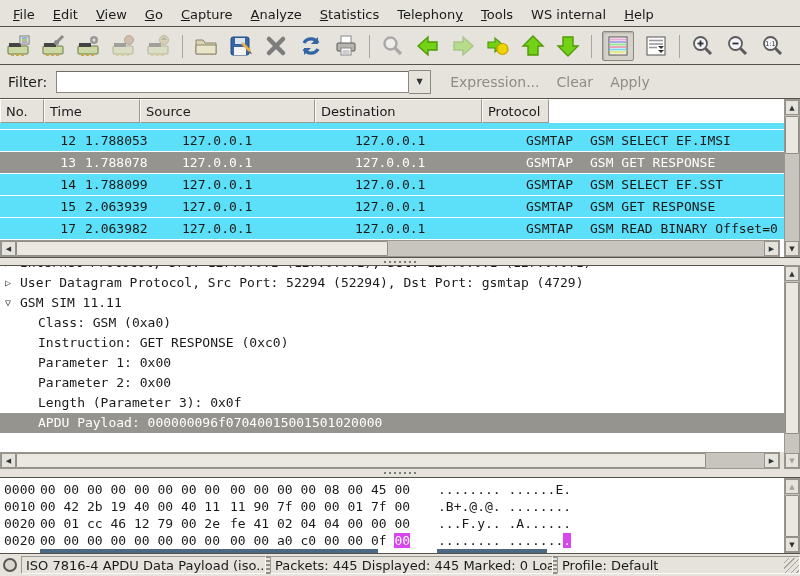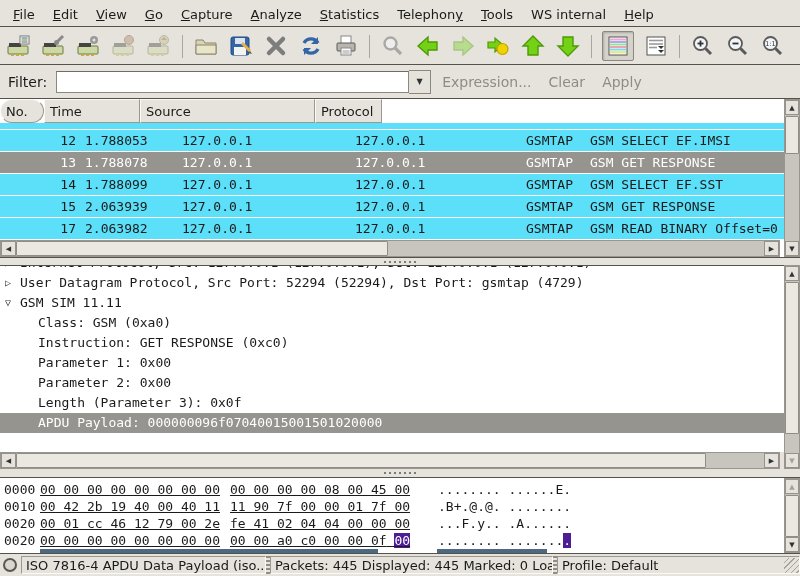--- a/index.html
+++ b/index.html
@@ -28,21 +28,21 @@
              border-top:1px solid #55524c;display:flex;align-items:center;
              box-sizing:border-box;font-size:14px;}
   #filter-label{margin-left:8px;}
   #filter-input{margin-left:9px;width:353px;height:22px;background:#fff;
                 border:1px solid #8a887f;border-top-color:#6e6c64;box-sizing:border-box;
                 font-size:13px;padding:0 3px;outline:none;}
   #filter-combo{width:22px;height:24px;background:#e6e3dc;border:1px solid #8a887f;
                 border-left:none;display:flex;align-items:center;justify-content:center;
                 font-size:8px;color:#2e3436;box-sizing:border-box;}
   .filter-btn{color:#8e8c86;margin-left:17px;white-space:nowrap;}
-  #filter-expression{margin-left:11px;}
+  #filter-expression{margin-left:19px;}
 
   
   #packetlist{position:absolute;left:0;top:98px;width:800px;height:160px;
               border-top:1px solid #55524c;border-bottom:1px solid #55524c;
               background:#fff;box-sizing:border-box;}
   #pl-header{position:absolute;left:0;top:0;height:24px;width:784px;display:flex;}
   .hcol{background:#e6e3dc;border:1px solid #9a9890;border-top-color:#fbfaf8;
         border-left-color:#fbfaf8;box-sizing:border-box;display:flex;align-items:center;
         padding-left:5px;font-size:13px;overflow:hidden;white-space:nowrap;}
   #pl-rows{position:absolute;left:0;top:24px;width:784px;height:117px;overflow:hidden;
@@ -80,24 +80,24 @@
   .dline .arr{position:absolute;left:5px;width:14px;font-size:10px;color:#2e3436;}
   .dline.indent{padding-left:38px;}
   .dline.selected{background:#96948e;color:#fff;}
 
   
   #hexpane{position:absolute;left:0;top:477px;width:800px;height:77px;background:#fff;
            border-top:1px solid #55524c;border-bottom:1px solid #55524c;box-sizing:border-box;
            overflow:hidden;font-family:"DejaVu Sans Mono",monospace;font-size:13px;}
   .hrow{height:17px;line-height:17px;display:flex;white-space:pre;}
   .hoff{width:36px;margin-left:4px;flex:0 0 auto;}
-  .hhex{margin-left:0;flex:0 0 auto;text-decoration:underline;}
+  .hhex{margin-left:0;flex:0 0 auto;}
   .hgap{width:10px;flex:0 0 auto;}
   .hasc{margin-left:28px;flex:0 0 auto;}
-  .hl{background:#4c1d95;color:#fff;}
+  .hl{background:#d946ef;color:#fff;}
   #hex-nextrow-hex{position:absolute;left:40px;top:549px;width:338px;height:4px;background:#4b6983;}
   #hex-nextrow-asc{position:absolute;left:437px;top:549px;width:110px;height:4px;background:#4b6983;}
 
   
   #statusbar{position:absolute;left:0;top:554px;width:800px;height:22px;background:#e6e3dc;
              display:flex;align-items:center;box-sizing:border-box;font-size:13px;}
   #expert-dot{width:14px;height:14px;border:2px solid #5a5753;border-radius:50%;
               background:#d9d6cf;margin:0 4px 0 3px;flex:0 0 auto;box-sizing:border-box;}
   .sb-section{height:18px;border:1px solid;border-color:#9a9890 #fbfaf8 #fbfaf8 #9a9890;
               display:flex;align-items:center;padding:0 4px;box-sizing:border-box;
@@ -311,23 +311,24 @@
     <div id="filter-combo">
         <span>▼</span>
       </div>
     <span class="filter-btn" id="filter-expression">Expression...</span>
     <span class="filter-btn">Clear</span>
     <span class="filter-btn">Apply</span>
   </div>
 
   <div id="packetlist">
     <div id="pl-header">
-      <div class="hcol" style="width:44px;border-radius:12px;">No.</div>
+      <div class="hcol" style="width:44px;">No.</div>
       <div class="hcol" style="width:96px;">Time</div>
       <div class="hcol" style="width:175px;">Source</div>
+      <div class="hcol" style="width:167px;">Destination</div>
       <div class="hcol" style="width:67px;">Protocol</div>
     </div>
     <div id="pl-rows">
       <div class="prow clipped">
         <span class="c-no">11</span>
           <span class="c-time">1.787851</span>
           <span class="c-src">127.0.0.1</span>
           <span class="c-dst">127.0.0.1</span>
           <span class="c-proto">GSMTAP</span>
           <span class="c-info">GT</span>

